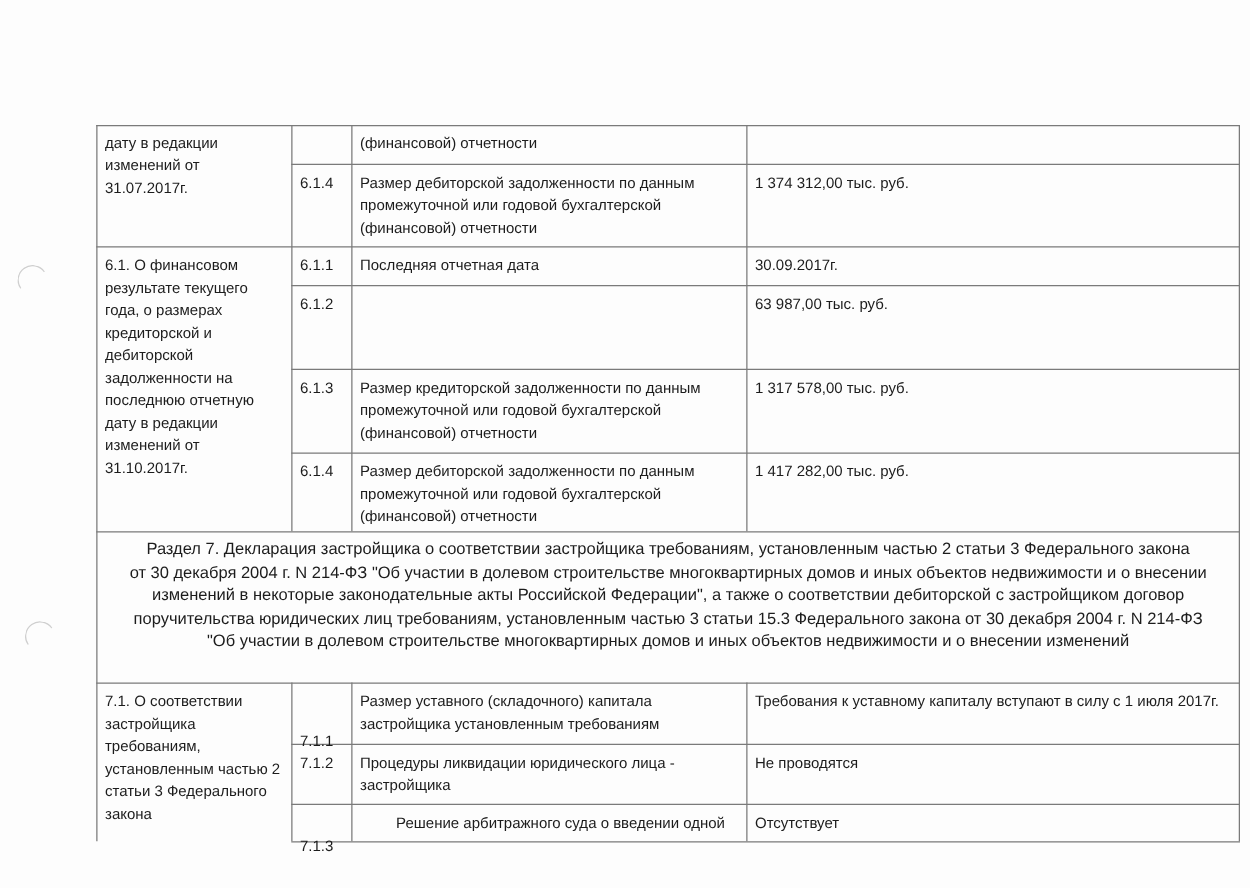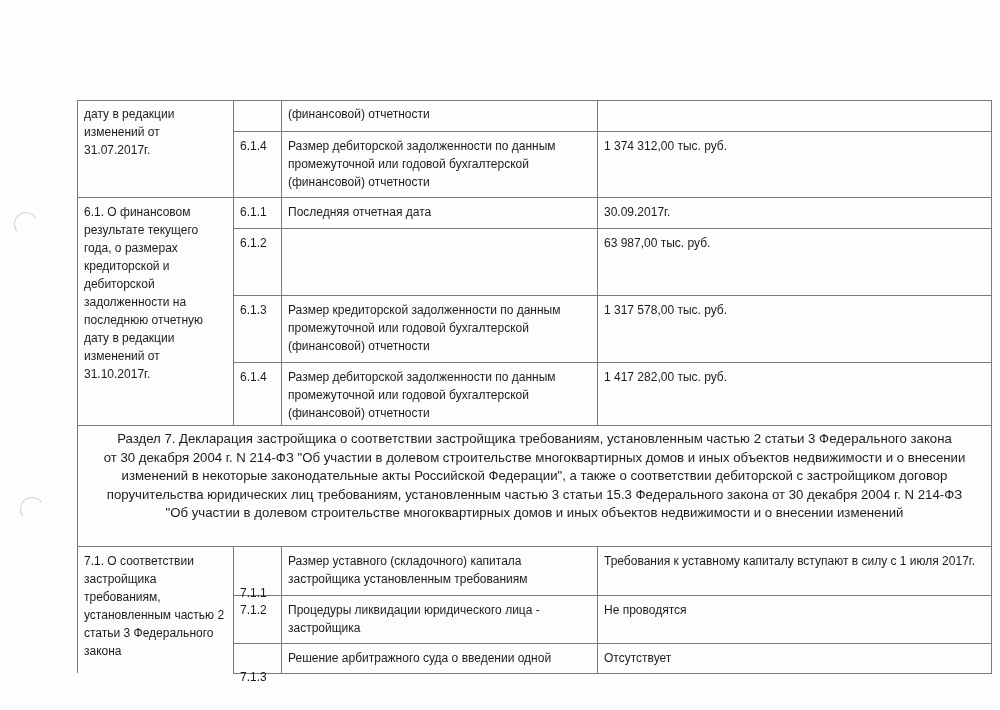--- a/index.html
+++ b/index.html
@@ -93,16 +93,16 @@
 
   <div class="cell" style="left:234px; top:548px; width:47px;margin-top:32px;">7.1.1</div>
   <div class="cell" style="left:282px; top:548px; width:315px;">Размер уставного (складочного) капитала застройщика установленным требованиям</div>
   <div class="cell" style="left:598px; top:548px; width:393px;">Требования к уставному капиталу вступают в силу с 1 июля 2017г.</div>
 
   <div class="cell" style="left:234px; top:597px; width:47px;">7.1.2</div>
   <div class="cell" style="left:598px; top:597px; width:393px;">Не проводятся</div>
   <div class="cell" style="left:282px; top:597px; width:315px;">Процедуры ликвидации юридического лица - застройщика</div>
 
   <div class="cell" style="left:234px; top:664px; width:47px;">7.1.3</div>
-  <div class="cell" style="left:282px; top:645px; width:315px;">Решение арбитражного суда о введении одной</div>
+  <div class="cell" style="left:271px; top:645px; width:315px;text-align:right;">Решение арбитражного суда о введении одной</div>
   <div class="cell" style="left:598px; top:645px; width:393px;">Отсутствует</div>
 
 </div>
 
 </body></html>

